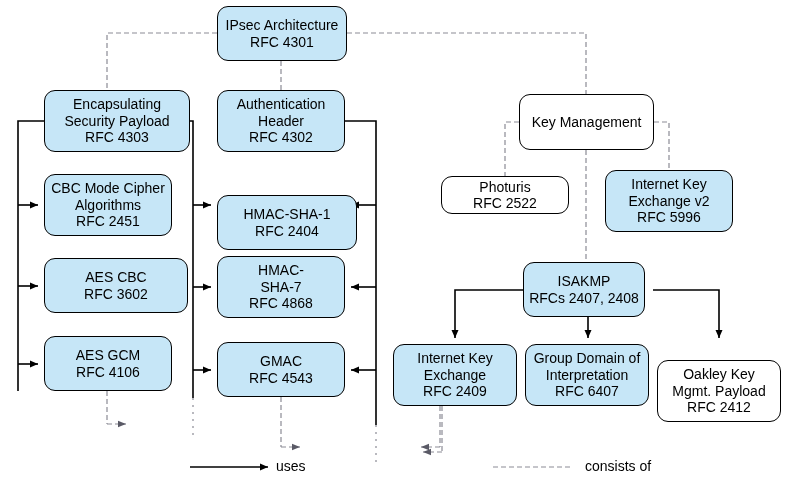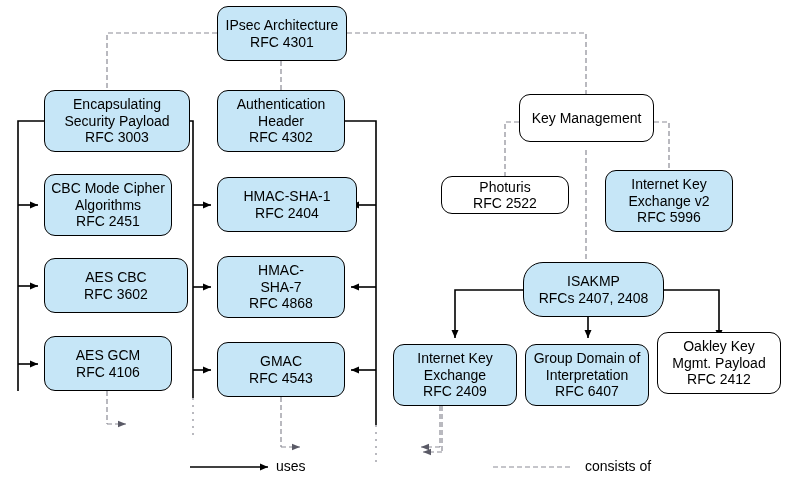--- a/index.html
+++ b/index.html
@@ -123,80 +123,80 @@
   </svg>
 
   <div id="nodes">
       <div class="node" style="left: 217px; top: 6px; width: 130px; height: 55px;">
         <span class="ln">IPsec Architecture</span>
         <span class="ln">RFC 4301</span>
       </div>
       <div class="node" style="left: 44px; top: 90px; width: 146px; height: 62px;">
         <span class="ln">Encapsulating</span>
         <span class="ln">Security Payload</span>
-        <span class="ln">RFC 3003</span>
+        <span class="ln">RFC 4303</span>
       </div>
       <div class="node" style="left: 44px; top: 174px; width: 128px; height: 62px;">
         <span class="ln">CBC Mode Cipher</span>
         <span class="ln">Algorithms</span>
         <span class="ln">RFC 2451</span>
       </div>
       <div class="node" style="left: 44px; top: 258px; width: 144px; height: 55px;">
         <span class="ln">AES CBC</span>
         <span class="ln">RFC 3602</span>
       </div>
       <div class="node" style="left: 44px; top: 336px; width: 128px; height: 55px;">
         <span class="ln">AES GCM</span>
         <span class="ln">RFC 4106</span>
       </div>
       <div class="node" style="left: 217px; top: 90px; width: 128px; height: 62px;">
         <span class="ln">Authentication</span>
         <span class="ln">Header</span>
         <span class="ln">RFC 4302</span>
       </div>
-      <div class="node" style="left: 217px; top: 177px; width: 140px; height: 55px;">
+      <div class="node" style="left: 217px; top: 195px; width: 140px; height: 55px;">
         <span class="ln">HMAC-SHA-1</span>
         <span class="ln">RFC 2404</span>
       </div>
       <div class="node" style="left: 217px; top: 256px; width: 128px; height: 62px;">
         <span class="ln">HMAC-</span>
         <span class="ln">SHA-7</span>
         <span class="ln">RFC 4868</span>
       </div>
       <div class="node" style="left: 217px; top: 342px; width: 128px; height: 55px;">
         <span class="ln">GMAC</span>
         <span class="ln">RFC 4543</span>
       </div>
-      <div class="node white" style="left: 519px; top: 94px; width: 135px; height: 48px;">
+      <div class="node white" style="left: 519px; top: 94px; width: 135px; height: 56px;">
         <span class="ln">Key Management</span>
       </div>
       <div class="node white" style="left: 441px; top: 176px; width: 128px; height: 38px;">
         <span class="ln">Photuris</span>
         <span class="ln">RFC 2522</span>
       </div>
       <div class="node" style="left: 605px; top: 170px; width: 128px; height: 62px;">
         <span class="ln">Internet Key</span>
         <span class="ln">Exchange v2</span>
         <span class="ln">RFC 5996</span>
       </div>
-      <div class="node" style="left: 523px; top: 262px; width: 141px; height: 55px; border-radius: 20px;">
+      <div class="node" style="left: 523px; top: 262px; width: 122px; height: 55px;">
         <span class="ln">ISAKMP</span>
         <span class="ln">RFCs 2407, 2408</span>
       </div>
       <div class="node" style="left: 393px; top: 344px; width: 124px; height: 62px;">
         <span class="ln">Internet Key</span>
         <span class="ln">Exchange</span>
         <span class="ln">RFC 2409</span>
       </div>
       <div class="node" style="left: 525px; top: 344px; width: 124px; height: 62px;">
         <span class="ln">Group Domain of</span>
         <span class="ln">Interpretation</span>
         <span class="ln">RFC 6407</span>
       </div>
-      <div class="node white" style="left: 657px; top: 332px; width: 124px; height: 62px;">
+      <div class="node white" style="left: 657px; top: 360px; width: 124px; height: 62px;">
         <span class="ln">Oakley Key</span>
         <span class="ln">Mgmt. Payload</span>
         <span class="ln">RFC 2412</span>
       </div>
     </div>
 
   <span class="legend-label" style="left: 276px; top: 458px; text-align: center;">uses</span>
   <span class="legend-label" style="left: 585px; top: 458px;">consists of</span>
 
 </div>

